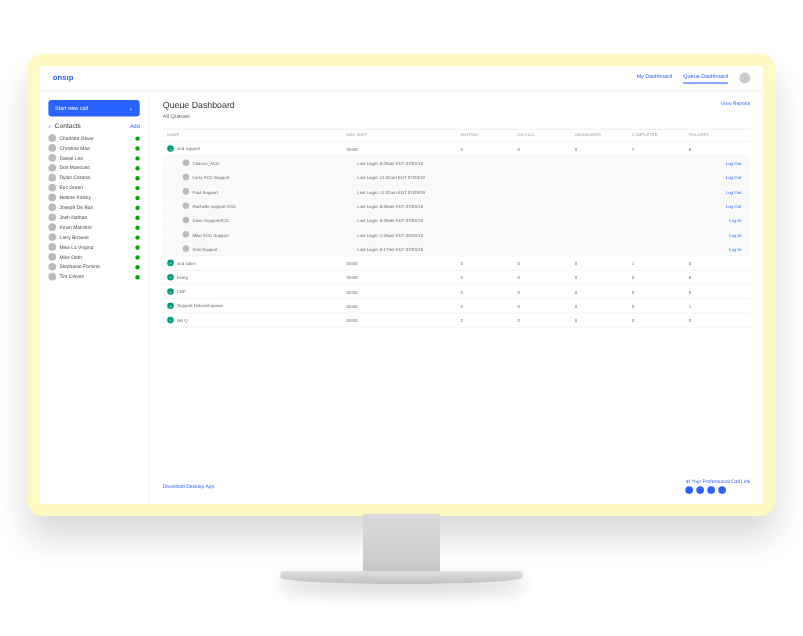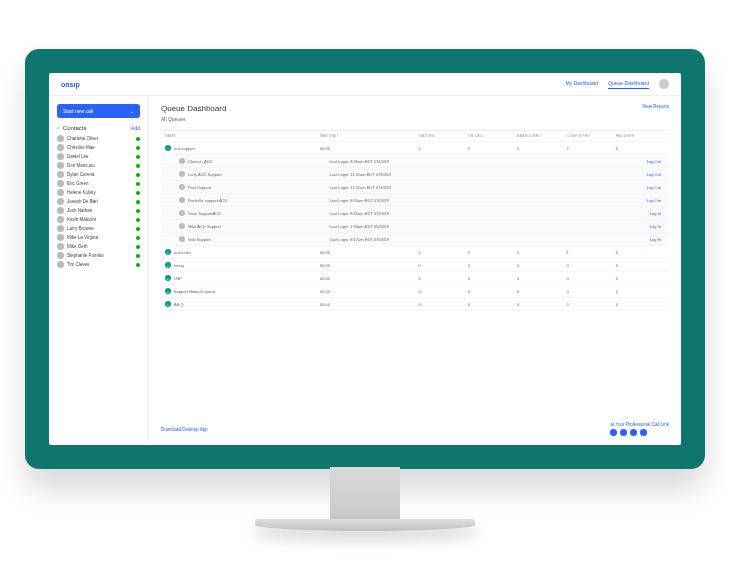--- a/index.html
+++ b/index.html
@@ -1,18 +1,18 @@
 <!DOCTYPE html>
 <html><head>
 <meta charset="utf-8">
 <style>
 *{box-sizing:border-box;margin:0;padding:0}
 body{background:#fff;font-family:-apple-system,Helvetica,Arial,sans-serif;display:flex;justify-content:center;align-items:center;width:730px;height:578px}
 .monitor{width:680px;height:500px;position:relative}
-.bezel{position:absolute;top:10px;left:0;right:0;height:420px;background:#0f766e;border-radius:14px;padding:24px;box-shadow:0 20px 30px rgba(0,0,0,.15)}
+.bezel{position:absolute;top:10px;left:0;right:0;height:420px;background:#fef9c3;border-radius:14px;padding:11px;box-shadow:0 20px 30px rgba(0,0,0,.15)}
 .screen{background:#fff;width:100%;height:100%;border-radius:2px;overflow:hidden;position:relative;font-size:5px;color:#333}
 .stand-neck{position:absolute;top:428px;left:50%;transform:translateX(-50%);width:70px;height:60px;background:linear-gradient(#d9d9d9,#c8c8c8)}
 .stand-base{position:absolute;top:480px;left:50%;transform:translateX(-50%);width:220px;height:12px;background:linear-gradient(#e0e0e0,#c0c0c0);border-radius:3px 3px 50% 50%;box-shadow:0 8px 15px rgba(0,0,0,.2)}
 .topbar{display:flex;align-items:center;justify-content:space-between;padding:6px 12px;border-bottom:1px solid #eee}
 .logo{color:#2962ff;font-weight:700;font-size:7px}
 .topright{display:flex;align-items:center;gap:10px;color:#2962ff;font-size:5px}
 .tab{padding-bottom:2px}
 .tab.active{border-bottom:1px solid #2962ff}
 .avatar-sm{width:10px;height:10px;border-radius:50%;background:#ccc}
 .body{display:flex;height:calc(100% - 22px)}

